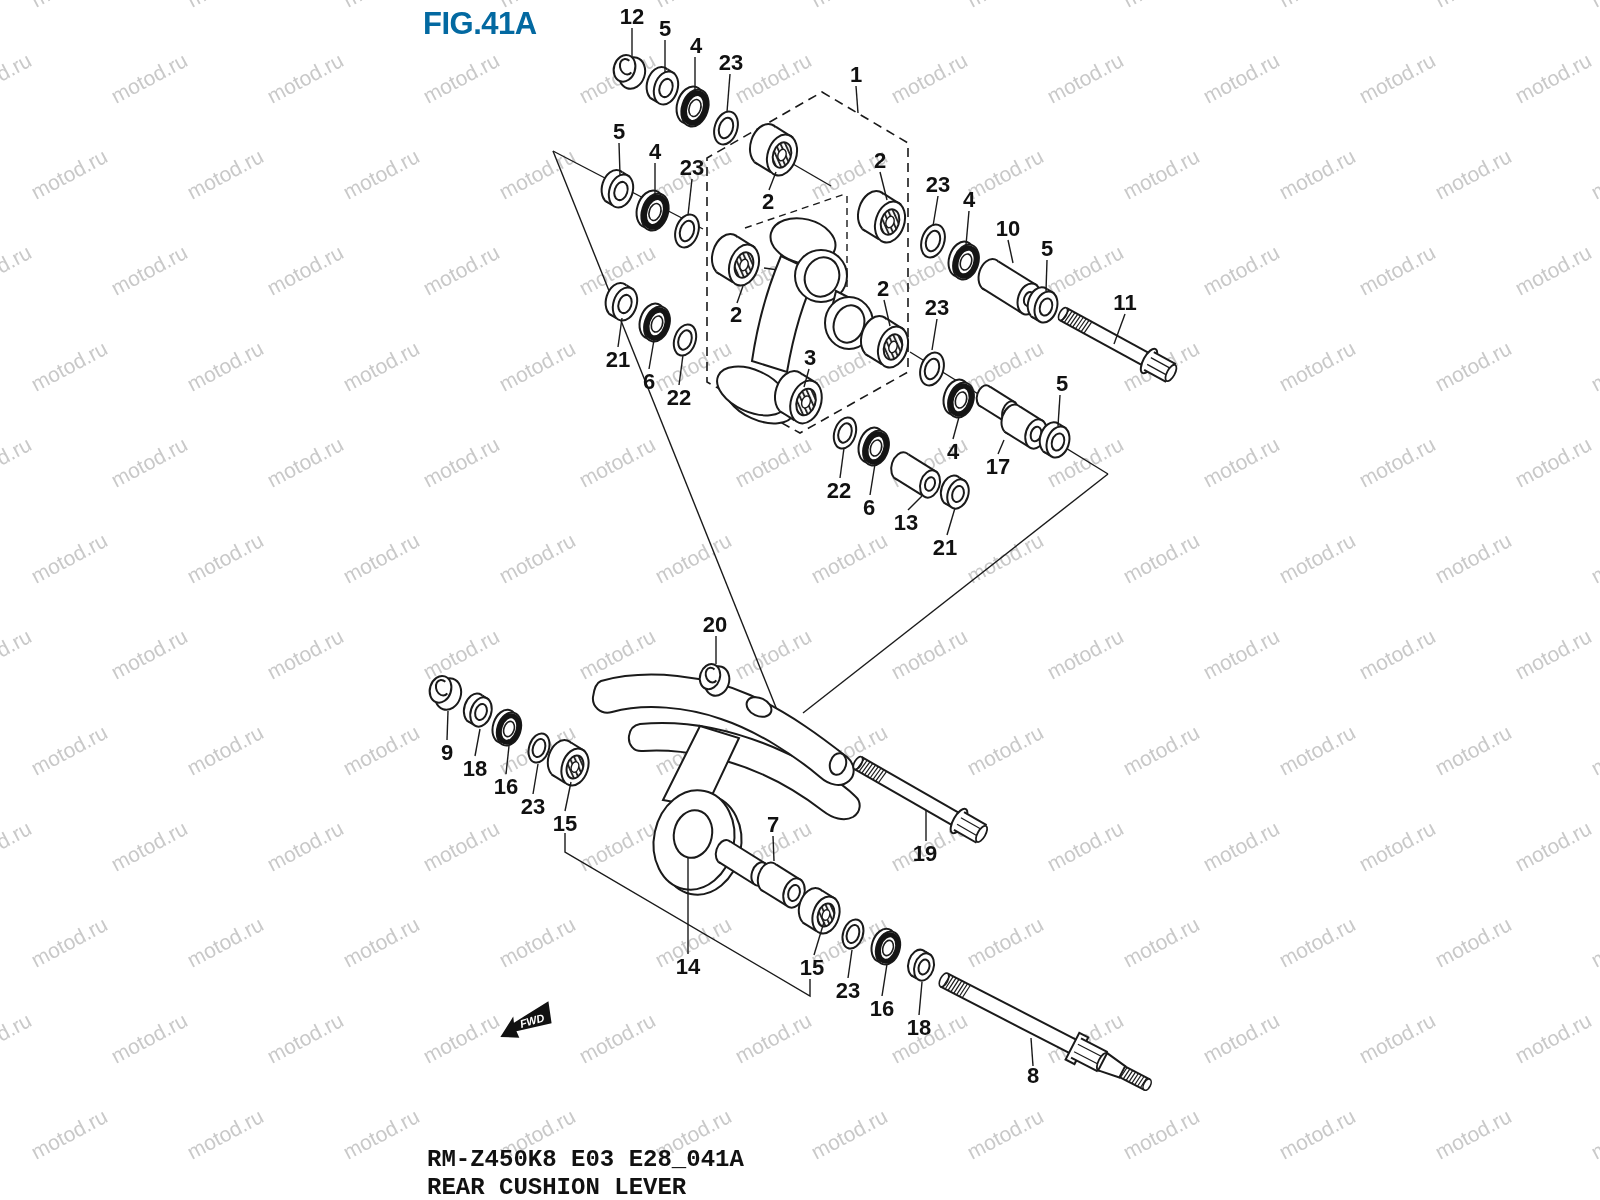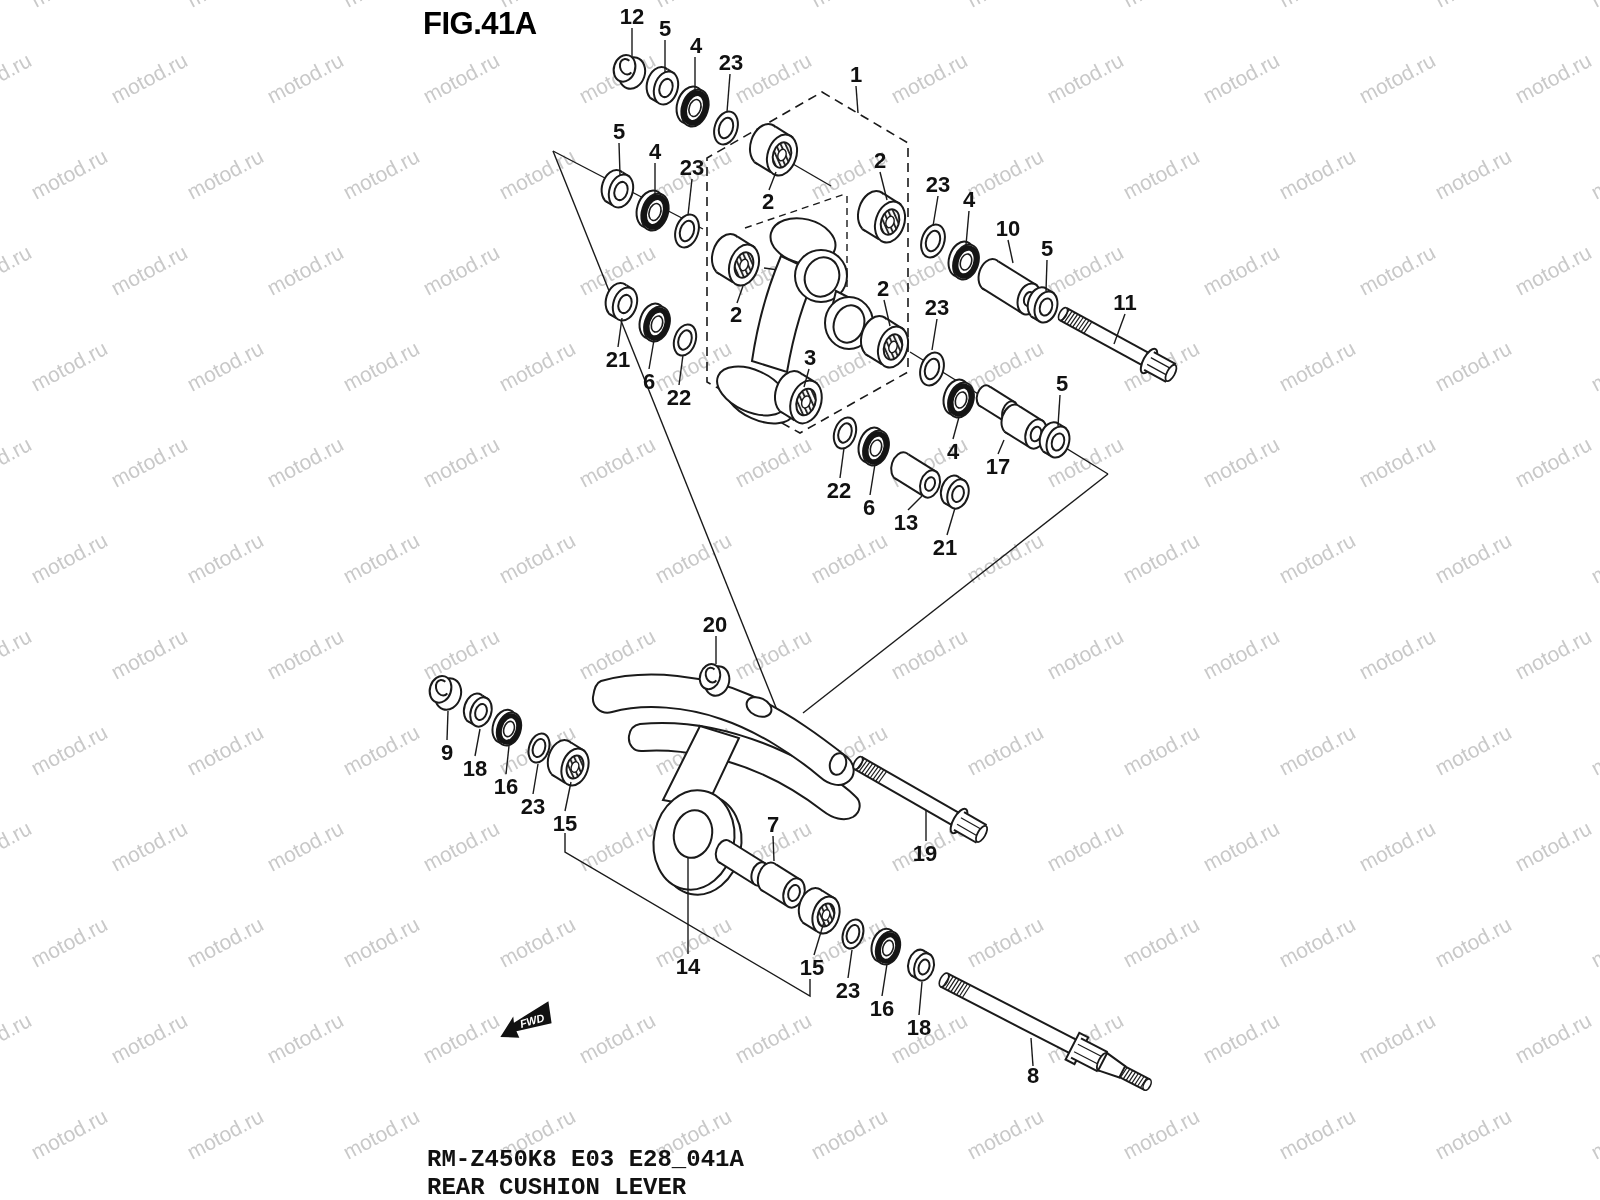--- a/index.html
+++ b/index.html
@@ -1,20 +1,20 @@
 <!DOCTYPE html>
 <html><head>
 <meta charset="utf-8">
 <style>
   html,body{margin:0;padding:0;background:#fff;}
   .page{position:relative;width:1600px;height:1200px;background:#fff;overflow:hidden;
         font-family:"Liberation Sans", sans-serif;}
   svg{position:absolute;left:0;top:0;}
   .title{position:absolute;left:423px;top:6px;font-size:31px;font-weight:700;
-         letter-spacing:-0.5px;color:#000000;z-index:5;}
+         letter-spacing:-0.5px;color:#0369a1;z-index:5;}
   .footer{position:absolute;left:427px;top:1146px;z-index:5;color:#111;}
   .footer div{font-size:24px;font-weight:700;line-height:28px;font-family:Liberation Mono, monospace;}
 </style>
 </head>
 <body>
 
 <div class="page">
   <div class="title">FIG.41A</div>
 
   <svg id="diagram" width="1600" height="1200" viewBox="0 0 1600 1200">

